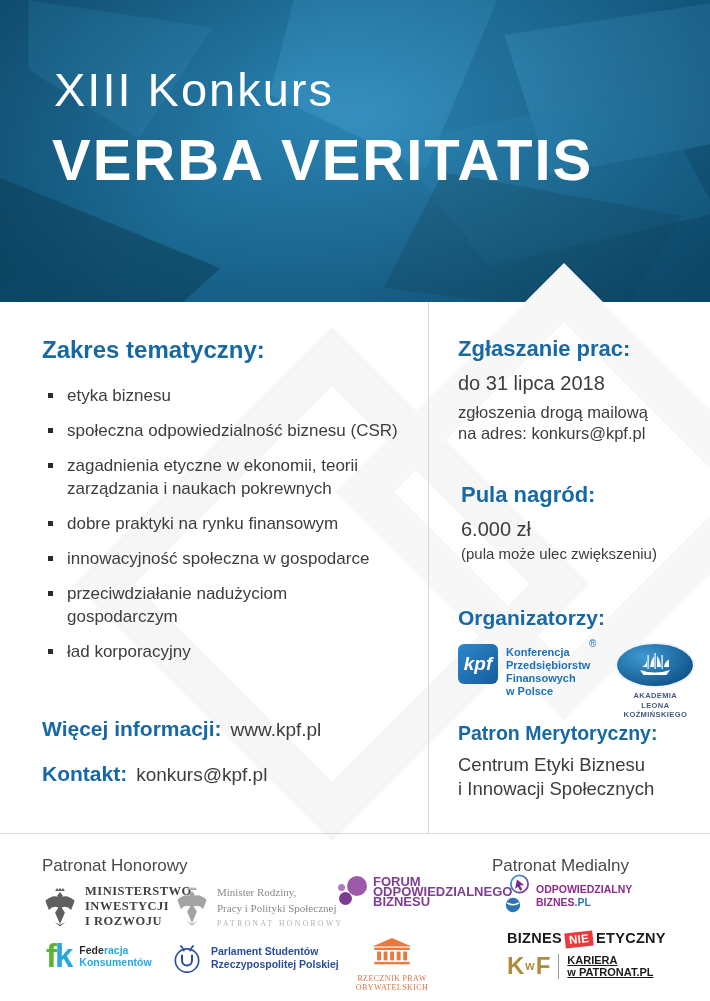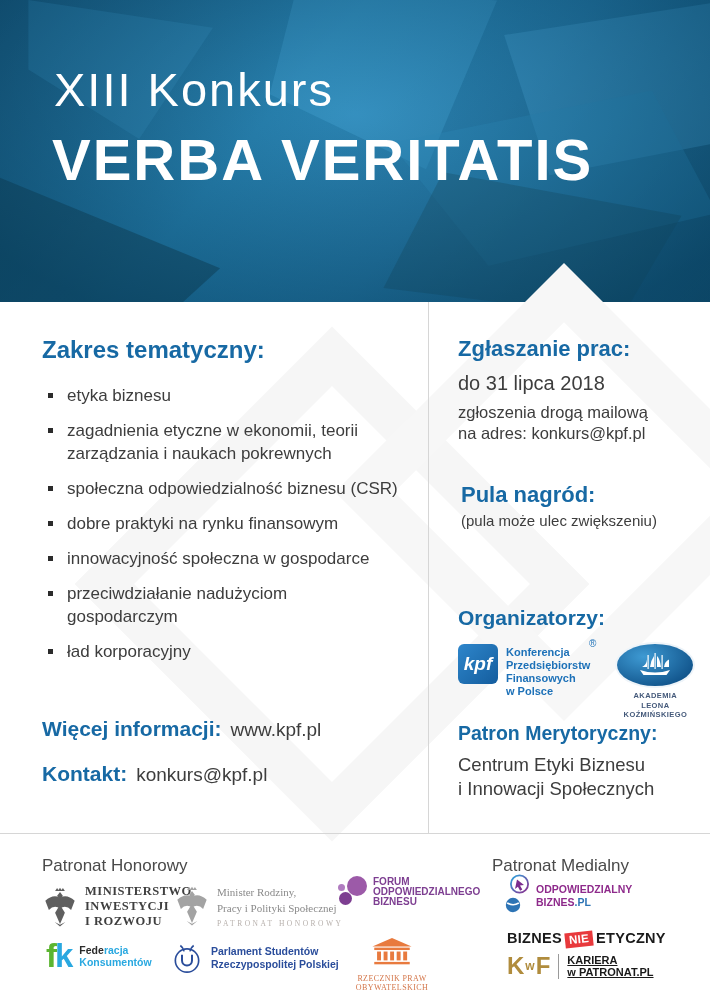--- a/index.html
+++ b/index.html
@@ -77,21 +77,21 @@
   .min1-name { font-size:12.5px; line-height:15px; font-weight:700; letter-spacing:.5px; color:#3f3f3f; }
   .min2-name { font-size:11px; line-height:16px; color:#8a8a8a; text-align:left; }
   .min2-sub  { margin-top:3px; font-size:7.5px; letter-spacing:2.5px; color:#b7b0ac; text-align:center; }
 
   .lg-fob { display:flex; gap:5px; align-items:flex-end; }
   .fob-circles { position:relative; width:30px; height:34px; }
   .fob-c { position:absolute; border-radius:50%; }
   .fob-c1 { width:20px; height:20px; left:9px; top:0; background:#9c5aa8; }
   .fob-c2 { width:13px; height:13px; left:1px; top:16px; background:#7d3e91; }
   .fob-c3 { width:7px; height:7px; left:0; top:8px; background:#b07cc0; }
-  .fob-name { font-size:10px; line-height:10px; font-weight:800; color:#7d3e91; padding-bottom:3px; }
+  .fob-name { font-size:13px; line-height:10px; font-weight:800; color:#7d3e91; padding-bottom:3px; }
 
   .lg-fk { display:flex; gap:8px; align-items:center; }
   .fk-glyph { font-size:33px; font-weight:800; line-height:30px; letter-spacing:-2px; }
   .fk-f { color:var(--fk_green,#5cb531); } .fk-k { color:var(--fk_cyan,#29a8e0); }
   .fk-name { font-size:10.5px; line-height:12.5px; font-weight:700; }
   .fk-black { color:#2b2b2b; } .fk-cyan { color:var(--fk_cyan,#29a8e0); }
 
   .lg-parl { display:flex; gap:9px; align-items:center; }
   .parl-name { font-size:10.5px; line-height:13px; font-weight:700; color:var(--parlament_navy,#2a4d9b); }
 
@@ -138,26 +138,26 @@
 
   <section class="left-col">
     <h2>Zakres tematyczny:</h2>
     <ul>
       <li>
           <span class="sq"></span>
           <span class="pre">etyka biznesu</span>
         </li>
       <li>
           <span class="sq"></span>
+          <span class="pre">społeczna odpowiedzialność biznesu (CSR)</span>
+        </li>
+      <li>
+          <span class="sq"></span>
           <span class="pre">zagadnienia etyczne w ekonomii, teorii
 zarządzania i naukach pokrewnych</span>
-        </li>
-      <li>
-          <span class="sq"></span>
-          <span class="pre">społeczna odpowiedzialność biznesu (CSR)</span>
         </li>
       <li>
           <span class="sq"></span>
           <span class="pre">dobre praktyki na rynku finansowym</span>
         </li>
       <li>
           <span class="sq"></span>
           <span class="pre">innowacyjność społeczna w gospodarce</span>
         </li>
       <li>
@@ -181,20 +181,21 @@
 
   <section class="rblock" style="top:336px;">
     <h3>Zgłaszanie prac:</h3>
     <div class="deadline">do 31 lipca 2018</div>
     <div class="subline pre">zgłoszenia drogą mailową
 na adres: konkurs@kpf.pl</div>
   </section>
 
   <section class="rblock" style="top:482px; left:461px;">
     <h3>Pula nagród:</h3>
+    <div class="amount">6.000 zł</div>
     <div class="note">(pula może ulec zwiększeniu)</div>
   </section>
 
   <section class="rblock" style="top:722px;">
     <h3 style="font-size:19.5px;">Patron Merytoryczny:</h3>
     <div class="patron-lines pre">Centrum Etyki Biznesu
 i Innowacji Społecznych</div>
   </section>
 
   <section class="rblock" style="top:606px; width:244px;">

